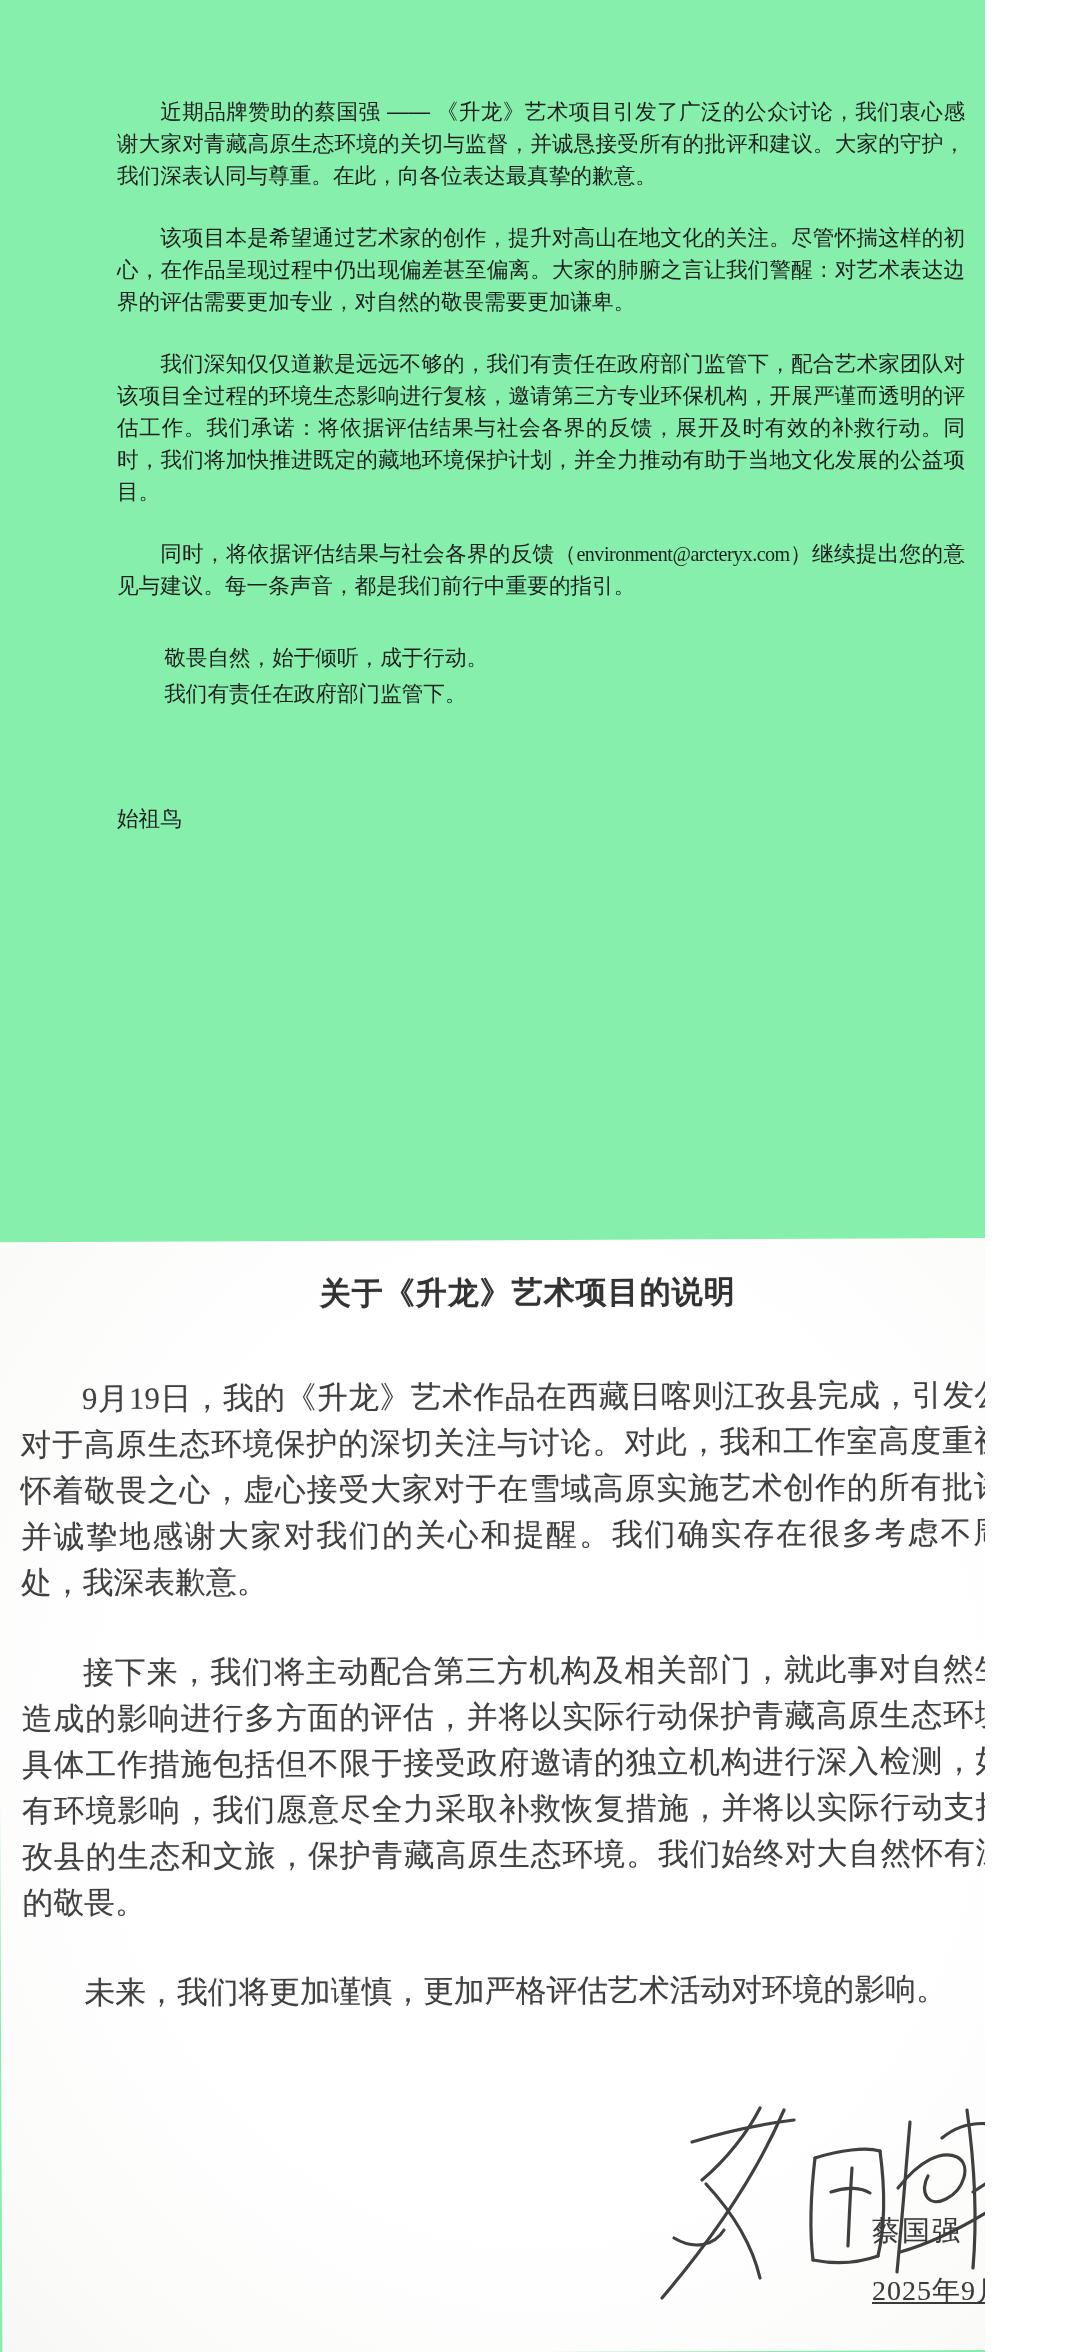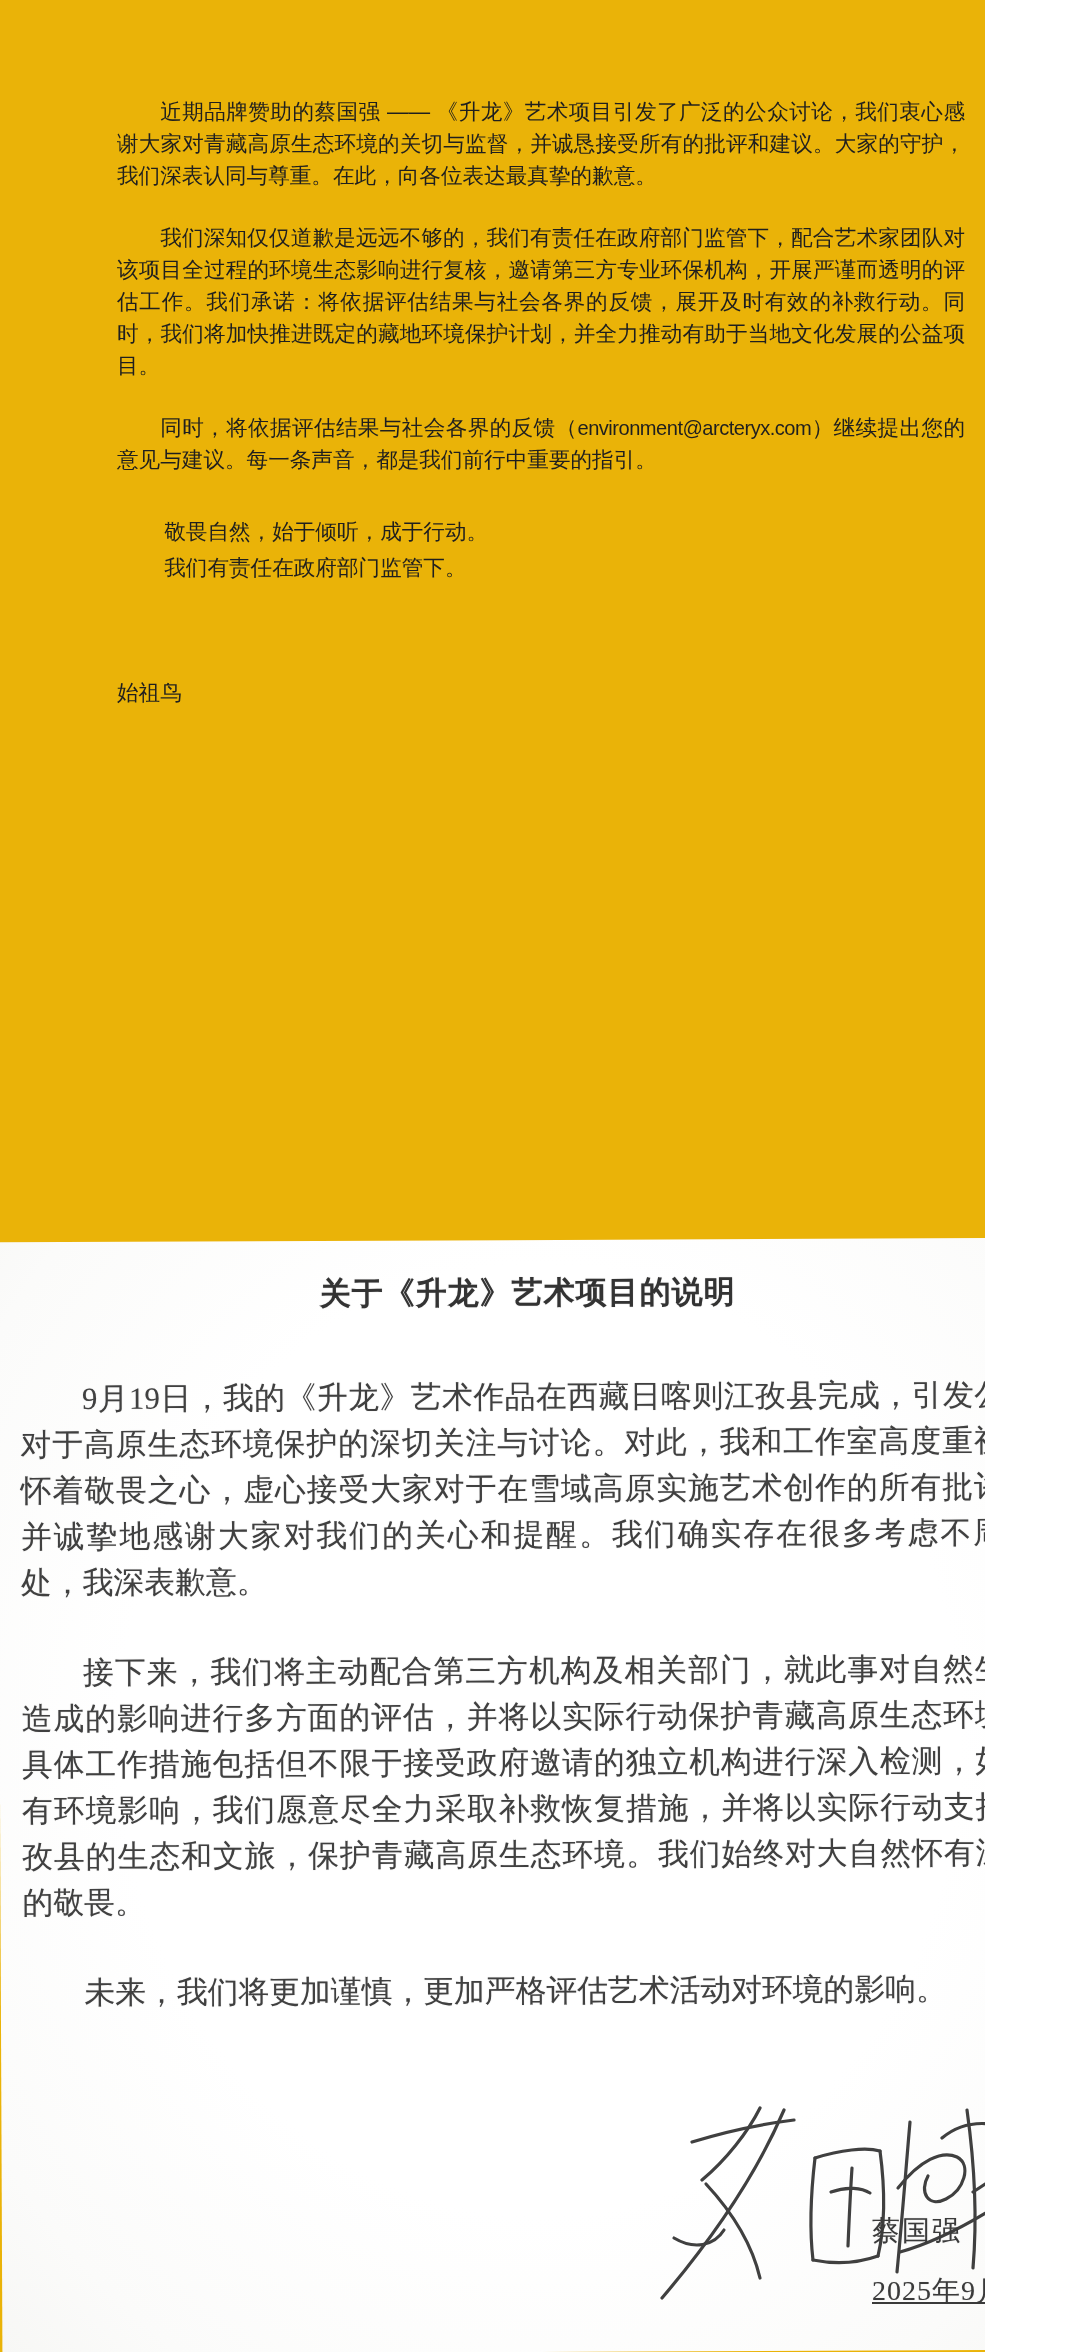--- a/index.html
+++ b/index.html
@@ -1,20 +1,20 @@
 <!DOCTYPE html>
 <html><head>
 <meta charset="utf-8">
 <style>
   html, body { margin: 0; padding: 0; background: #ffffff; }
   #page {
     position: relative;
     width: 985px;
     height: 2352px;
-    background: #eab308;
+    background: #86efac;
     overflow: hidden;
     font-family: "Liberation Sans", sans-serif;
   }
 
   
   #statement1 {
     position: absolute;
     left: 117px;
     top: 96px;
     width: 848px;
@@ -22,21 +22,21 @@
     font-family: "Liberation Sans", sans-serif;
     font-size: 21.6px;
     line-height: 32px;
     text-align: justify;
   }
   #statement1 p.body-para {
     margin: 0 0 30px 0;
     text-indent: 2em;
   }
   #statement1 .email-text {
-    font-family: Liberation Sans, sans-serif;
+    font-family: Liberation Serif, serif;
     font-size: 0.93em;
     letter-spacing: -0.5px;
   }
   #statement1 .closing-block {
     margin: 40px 0 0 0;
   }
   #statement1 .closing-line {
     margin: 4px;
     text-indent: 2em;
     text-align: left;
@@ -100,20 +100,21 @@
   #sig-printed .sig-name { display: block; margin-bottom: 22px; letter-spacing: 2px; }
   #sig-printed .sig-date { display: block; letter-spacing: 1px; text-decoration: underline; }
 </style>
 </head>
 <body>
 
 <div id="page">
 
   <section id="statement1">
     <p class="body-para">近期品牌赞助的蔡国强 —— 《升龙》艺术项目引发了广泛的公众讨论，我们衷心感谢大家对青藏高原生态环境的关切与监督，并诚恳接受所有的批评和建议。大家的守护，我们深表认同与尊重。在此，向各位表达最真挚的歉意。</p>
+    <p class="body-para">该项目本是希望通过艺术家的创作，提升对高山在地文化的关注。尽管怀揣这样的初心，在作品呈现过程中仍出现偏差甚至偏离。大家的肺腑之言让我们警醒：对艺术表达边界的评估需要更加专业，对自然的敬畏需要更加谦卑。</p>
     <p class="body-para">我们深知仅仅道歉是远远不够的，我们有责任在政府部门监管下，配合艺术家团队对该项目全过程的环境生态影响进行复核，邀请第三方专业环保机构，开展严谨而透明的评估工作。我们承诺：将依据评估结果与社会各界的反馈，展开及时有效的补救行动。同时，我们将加快推进既定的藏地环境保护计划，并全力推动有助于当地文化发展的公益项目。</p>
     <p class="body-para"><span>同时，将依据评估结果与社会各界的反馈（</span><span class="email-text">environment@arcteryx.com</span><span>）继续提出您的意见与建议。每一条声音，都是我们前行中重要的指引。</span></p>
 
     <div class="closing-block">
       <p class="closing-line">敬畏自然，始于倾听，成于行动。</p>
       <p class="closing-line">我们有责任在政府部门监管下。</p>
     </div>
 
     <div class="sign-block">
       <p>始祖鸟</p>

